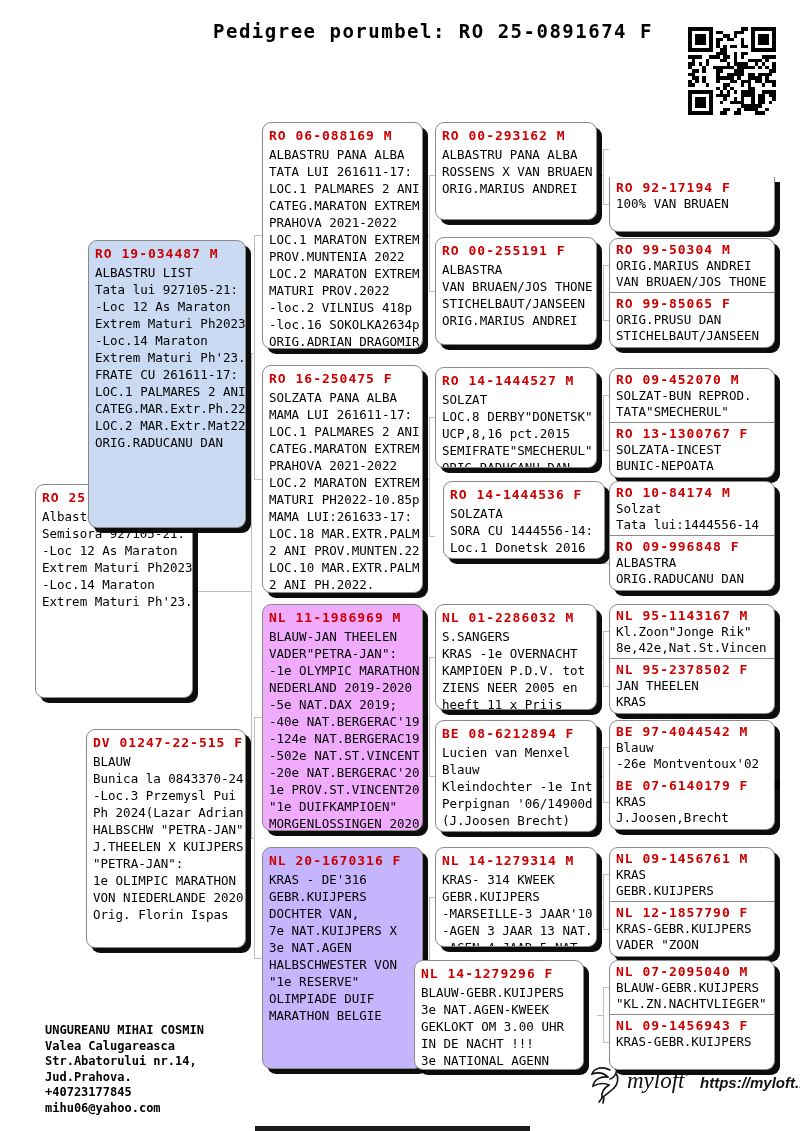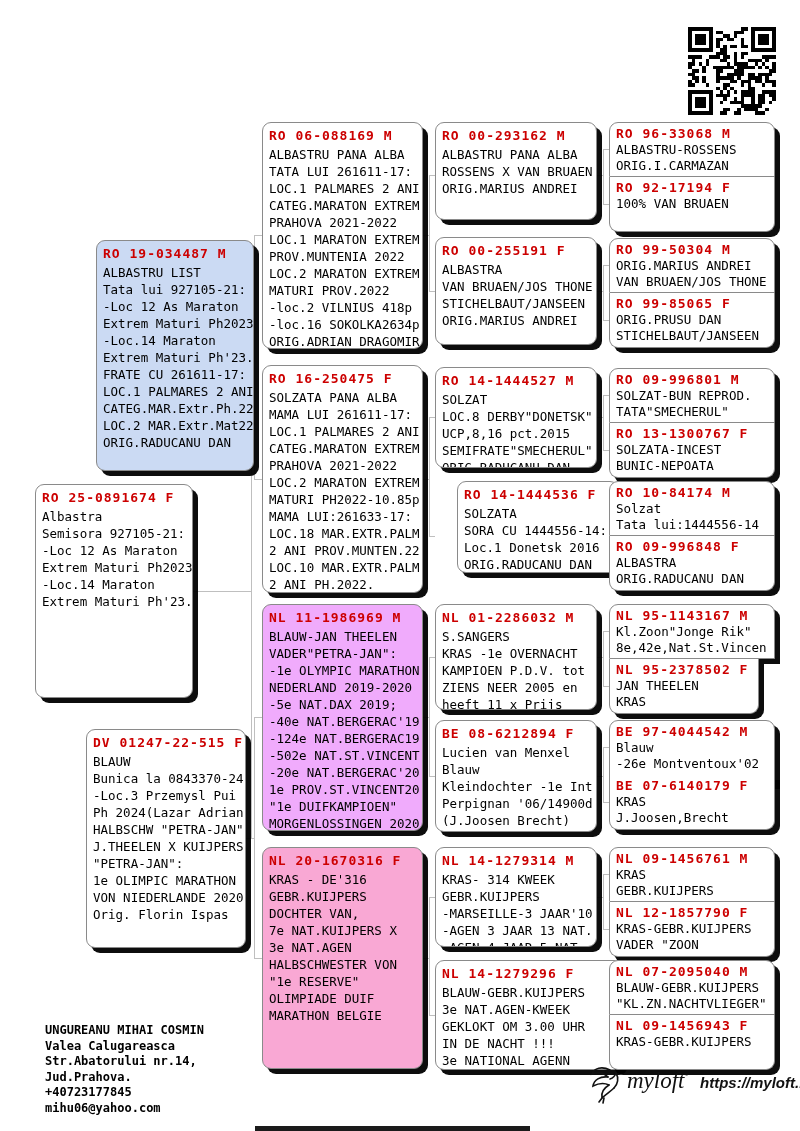--- a/index.html
+++ b/index.html
@@ -9,21 +9,21 @@
          letter-spacing:1.5px;color:#000;white-space:nowrap;}
   .qr{position:absolute;left:688px;top:27px;width:88px;height:88px;}
   .node{position:absolute;background:#fff;border:1px solid #8a8a8a;border-radius:9px;
         box-shadow:5px 5px 0 rgba(0,0,0,0.95);padding:5px 6px;overflow:hidden;box-sizing:border-box;}
   .node .ring{color:#cc0000;font-weight:bold;font-size:13px;letter-spacing:1px;
               white-space:nowrap;margin-bottom:3px;}
   .node .body{font-size:12.5px;line-height:17px;color:#000;}
   .node .body div{white-space:nowrap;}
   .node.blue{background:#cbdaf3;}
   .node.green{background:#f0abfc;}
-  .node.orange{background:#f9a8d4;}
+  .node.orange{background:#c4b5fd;}
   .node.small{padding-top:3px;}
   .node.small .ring{margin-bottom:1px;}
   .node.small .body{line-height:16px;}
   .node.pair-top{border-radius:9px 9px 0 0;}
   .node.pair-bottom{border-radius:0 0 9px 9px;border-top:none;}
   .conn{position:absolute;background:#bfbfbf;}
   .owner{position:absolute;left:45px;top:1023px;font-size:12px;font-weight:bold;
          line-height:15.5px;color:#000;}
   .brand{position:absolute;left:588px;top:1064px;width:210px;height:40px;}
   .brand-word{position:absolute;left:39px;top:4px;font-family:Liberation Serif, serif;
@@ -31,20 +31,21 @@
   .brand-reg{font-size:9px;vertical-align:super;}
   .brand-url{position:absolute;left:112px;top:10px;font-family:"Liberation Sans",sans-serif;
              font-style:italic;font-weight:bold;font-size:15px;color:#111;white-space:nowrap;}
   .bottom-bar{position:absolute;left:255px;top:1126px;width:275px;height:5px;background:#1b1b1b;}
 </style>
 </head>
 <body>
 
 <div class="page">
 
+  <div class="title">Pedigree porumbel: RO 25-0891674 F</div>
 
   <svg class="qr" id="qr" viewBox="0 0 25 25" shape-rendering="crispEdges">
       <rect width="25" height="25" fill="#fff"></rect>
       <rect x="15" y="0" width="1" height="1" fill="#000"></rect>
       <rect x="16" y="0" width="1" height="1" fill="#000"></rect>
       <rect x="8" y="1" width="1" height="1" fill="#000"></rect>
       <rect x="9" y="1" width="1" height="1" fill="#000"></rect>
       <rect x="13" y="1" width="1" height="1" fill="#000"></rect>
       <rect x="14" y="1" width="1" height="1" fill="#000"></rect>
       <rect x="15" y="1" width="1" height="1" fill="#000"></rect>
@@ -330,21 +331,21 @@
     <div class="body">
         <div>Albastra</div>
         <div>Semisora 927105-21:</div>
         <div>-Loc 12 As Maraton</div>
         <div>Extrem Maturi Ph2023</div>
         <div>-Loc.14 Maraton</div>
         <div>Extrem Maturi Ph'23.</div>
       </div>
   </div>
 
-  <div class="node blue" style="left:96px;top:240px;width:158px;height:231px">
+  <div class="node blue" style="left:88px;top:240px;width:158px;height:288px">
     <div class="ring">RO 19-034487 M</div>
     <div class="body">
         <div>ALBASTRU LIST</div>
         <div>Tata lui 927105-21:</div>
         <div>-Loc 12 As Maraton</div>
         <div>Extrem Maturi Ph2023</div>
         <div>-Loc.14 Maraton</div>
         <div>Extrem Maturi Ph'23.</div>
         <div>FRATE CU 261611-17:</div>
         <div>LOC.1 PALMARES 2 ANI</div>
@@ -455,21 +456,21 @@
   <div class="node" style="left:435px;top:367px;width:162px;height:101px">
     <div class="ring">RO 14-1444527 M</div>
     <div class="body">
         <div>SOLZAT</div>
         <div>LOC.8 DERBY"DONETSK"</div>
         <div>UCP,8,16 pct.2015</div>
         <div>SEMIFRATE"SMECHERUL"</div>
         <div>ORIG.RADUCANU DAN</div>
       </div>
   </div>
-  <div class="node" style="left:457px;top:481px;width:162px;height:92px">
+  <div class="node" style="left:443px;top:481px;width:162px;height:78px">
     <div class="ring">RO 14-1444536 F</div>
     <div class="body">
         <div>SOLZATA</div>
         <div>SORA CU 1444556-14:</div>
         <div>Loc.1 Donetsk 2016</div>
         <div>ORIG.RADUCANU DAN</div>
       </div>
   </div>
   <div class="node" style="left:435px;top:604px;width:162px;height:106px">
     <div class="ring">NL 01-2286032 M</div>
@@ -494,38 +495,31 @@
   <div class="node" style="left:435px;top:847px;width:162px;height:100px">
     <div class="ring">NL 14-1279314 M</div>
     <div class="body">
         <div>KRAS- 314 KWEEK</div>
         <div>GEBR.KUIJPERS</div>
         <div>-MARSEILLE-3 JAAR'10</div>
         <div>-AGEN 3 JAAR 13 NAT.</div>
         <div>-AGEN 4 JAAR 5 NAT.</div>
       </div>
   </div>
-  <div class="node" style="left:435px;top:960px;width:188px;height:110px">
+  <div class="node" style="left:414px;top:960px;width:170px;height:110px">
     <div class="ring">NL 14-1279296 F</div>
     <div class="body">
         <div>BLAUW-GEBR.KUIJPERS</div>
         <div>3e NAT.AGEN-KWEEK</div>
         <div>GEKLOKT OM 3.00 UHR</div>
         <div>IN DE NACHT !!!</div>
         <div>3e NATIONAL AGENN</div>
       </div>
   </div>
 
-  <div class="node small pair-top" style="left:609px;top:122px;width:166px;height:55px">
-    <div class="ring">RO 96-33068 M</div>
-    <div class="body">
-        <div>ALBASTRU-ROSSENS</div>
-        <div>ORIG.I.CARMAZAN</div>
-      </div>
-  </div>
   <div class="node small pair-bottom" style="left:609px;top:177px;width:166px;height:55px">
     <div class="ring">RO 92-17194 F</div>
     <div class="body">
         <div>100% VAN BRUAEN</div>
       </div>
   </div>
   <div class="node small pair-top" style="left:609px;top:238px;width:166px;height:55px">
     <div class="ring">RO 99-50304 M</div>
     <div class="body">
         <div>ORIG.MARIUS ANDREI</div>
@@ -533,21 +527,21 @@
       </div>
   </div>
   <div class="node small pair-bottom" style="left:609px;top:293px;width:166px;height:55px">
     <div class="ring">RO 99-85065 F</div>
     <div class="body">
         <div>ORIG.PRUSU DAN</div>
         <div>STICHELBAUT/JANSEEN</div>
       </div>
   </div>
   <div class="node small pair-top" style="left:609px;top:368px;width:166px;height:55px">
-    <div class="ring">RO 09-996801 M</div>
+    <div class="ring">RO 09-452070 M</div>
     <div class="body">
         <div>SOLZAT-BUN REPROD.</div>
         <div>TATA"SMECHERUL"</div>
       </div>
   </div>
   <div class="node small pair-bottom" style="left:609px;top:423px;width:166px;height:55px">
     <div class="ring">RO 13-1300767 F</div>
     <div class="body">
         <div>SOLZATA-INCEST</div>
         <div>BUNIC-NEPOATA</div>
@@ -567,21 +561,21 @@
         <div>ORIG.RADUCANU DAN</div>
       </div>
   </div>
   <div class="node small pair-top" style="left:609px;top:604px;width:166px;height:55px">
     <div class="ring">NL 95-1143167 M</div>
     <div class="body">
         <div>Kl.Zoon"Jonge Rik"</div>
         <div>8e,42e,Nat.St.Vincen</div>
       </div>
   </div>
-  <div class="node small pair-bottom" style="left:609px;top:659px;width:150px;height:55px">
+  <div class="node small pair-bottom" style="left:609px;top:659px;width:166px;height:55px">
     <div class="ring">NL 95-2378502 F</div>
     <div class="body">
         <div>JAN THEELEN</div>
         <div>KRAS</div>
       </div>
   </div>
   <div class="node small pair-top" style="left:609px;top:720px;width:166px;height:64px">
     <div class="ring">BE 97-4044542 M</div>
     <div class="body">
         <div>Blauw</div>

